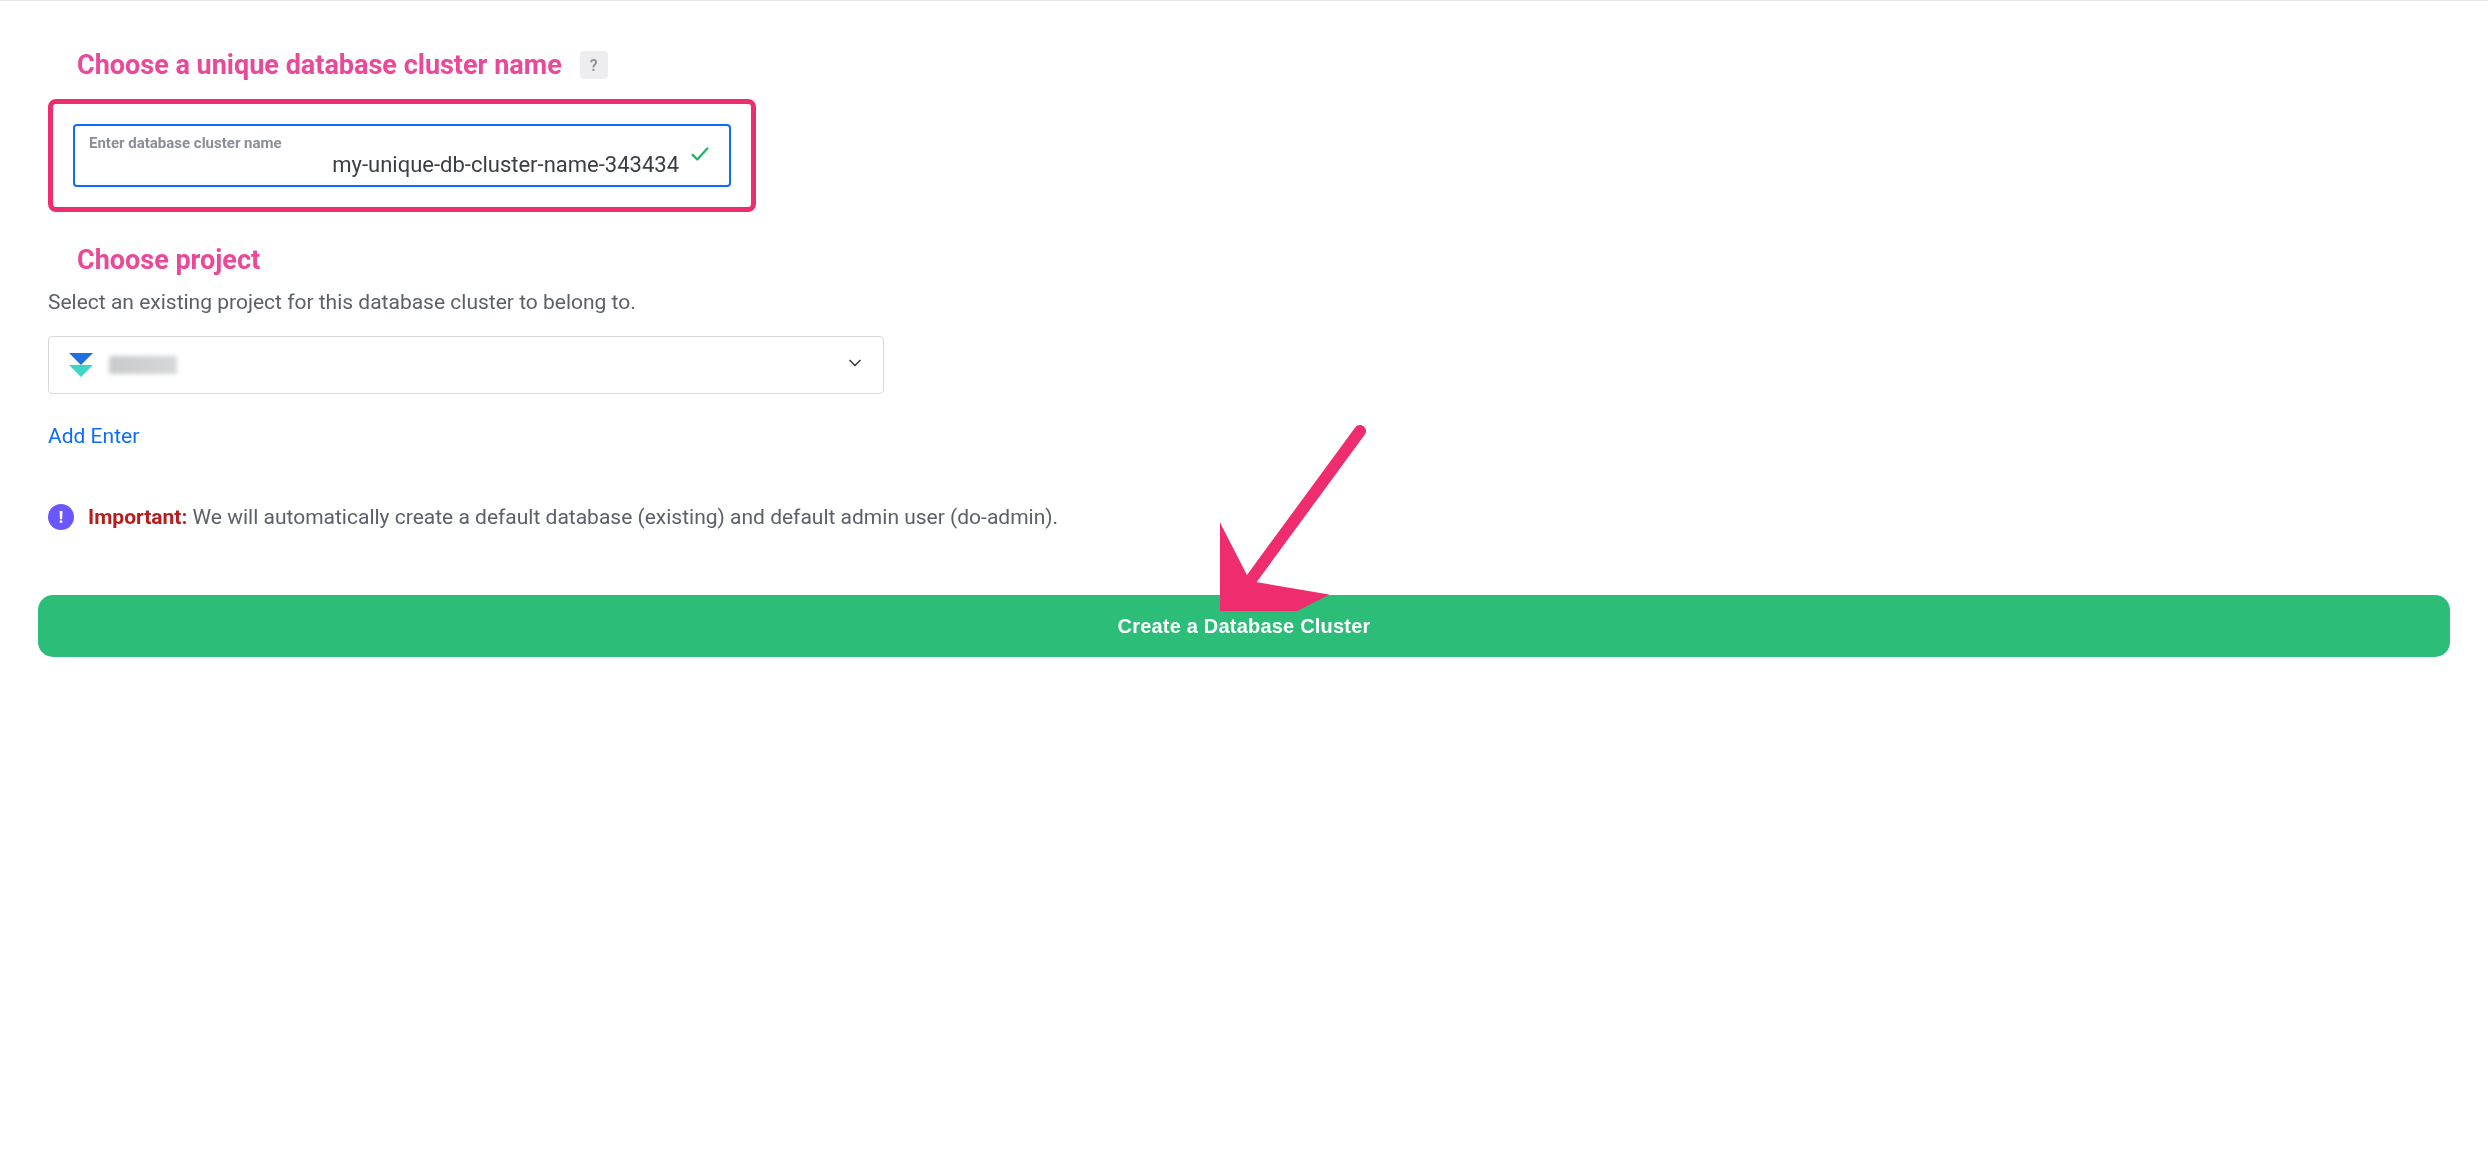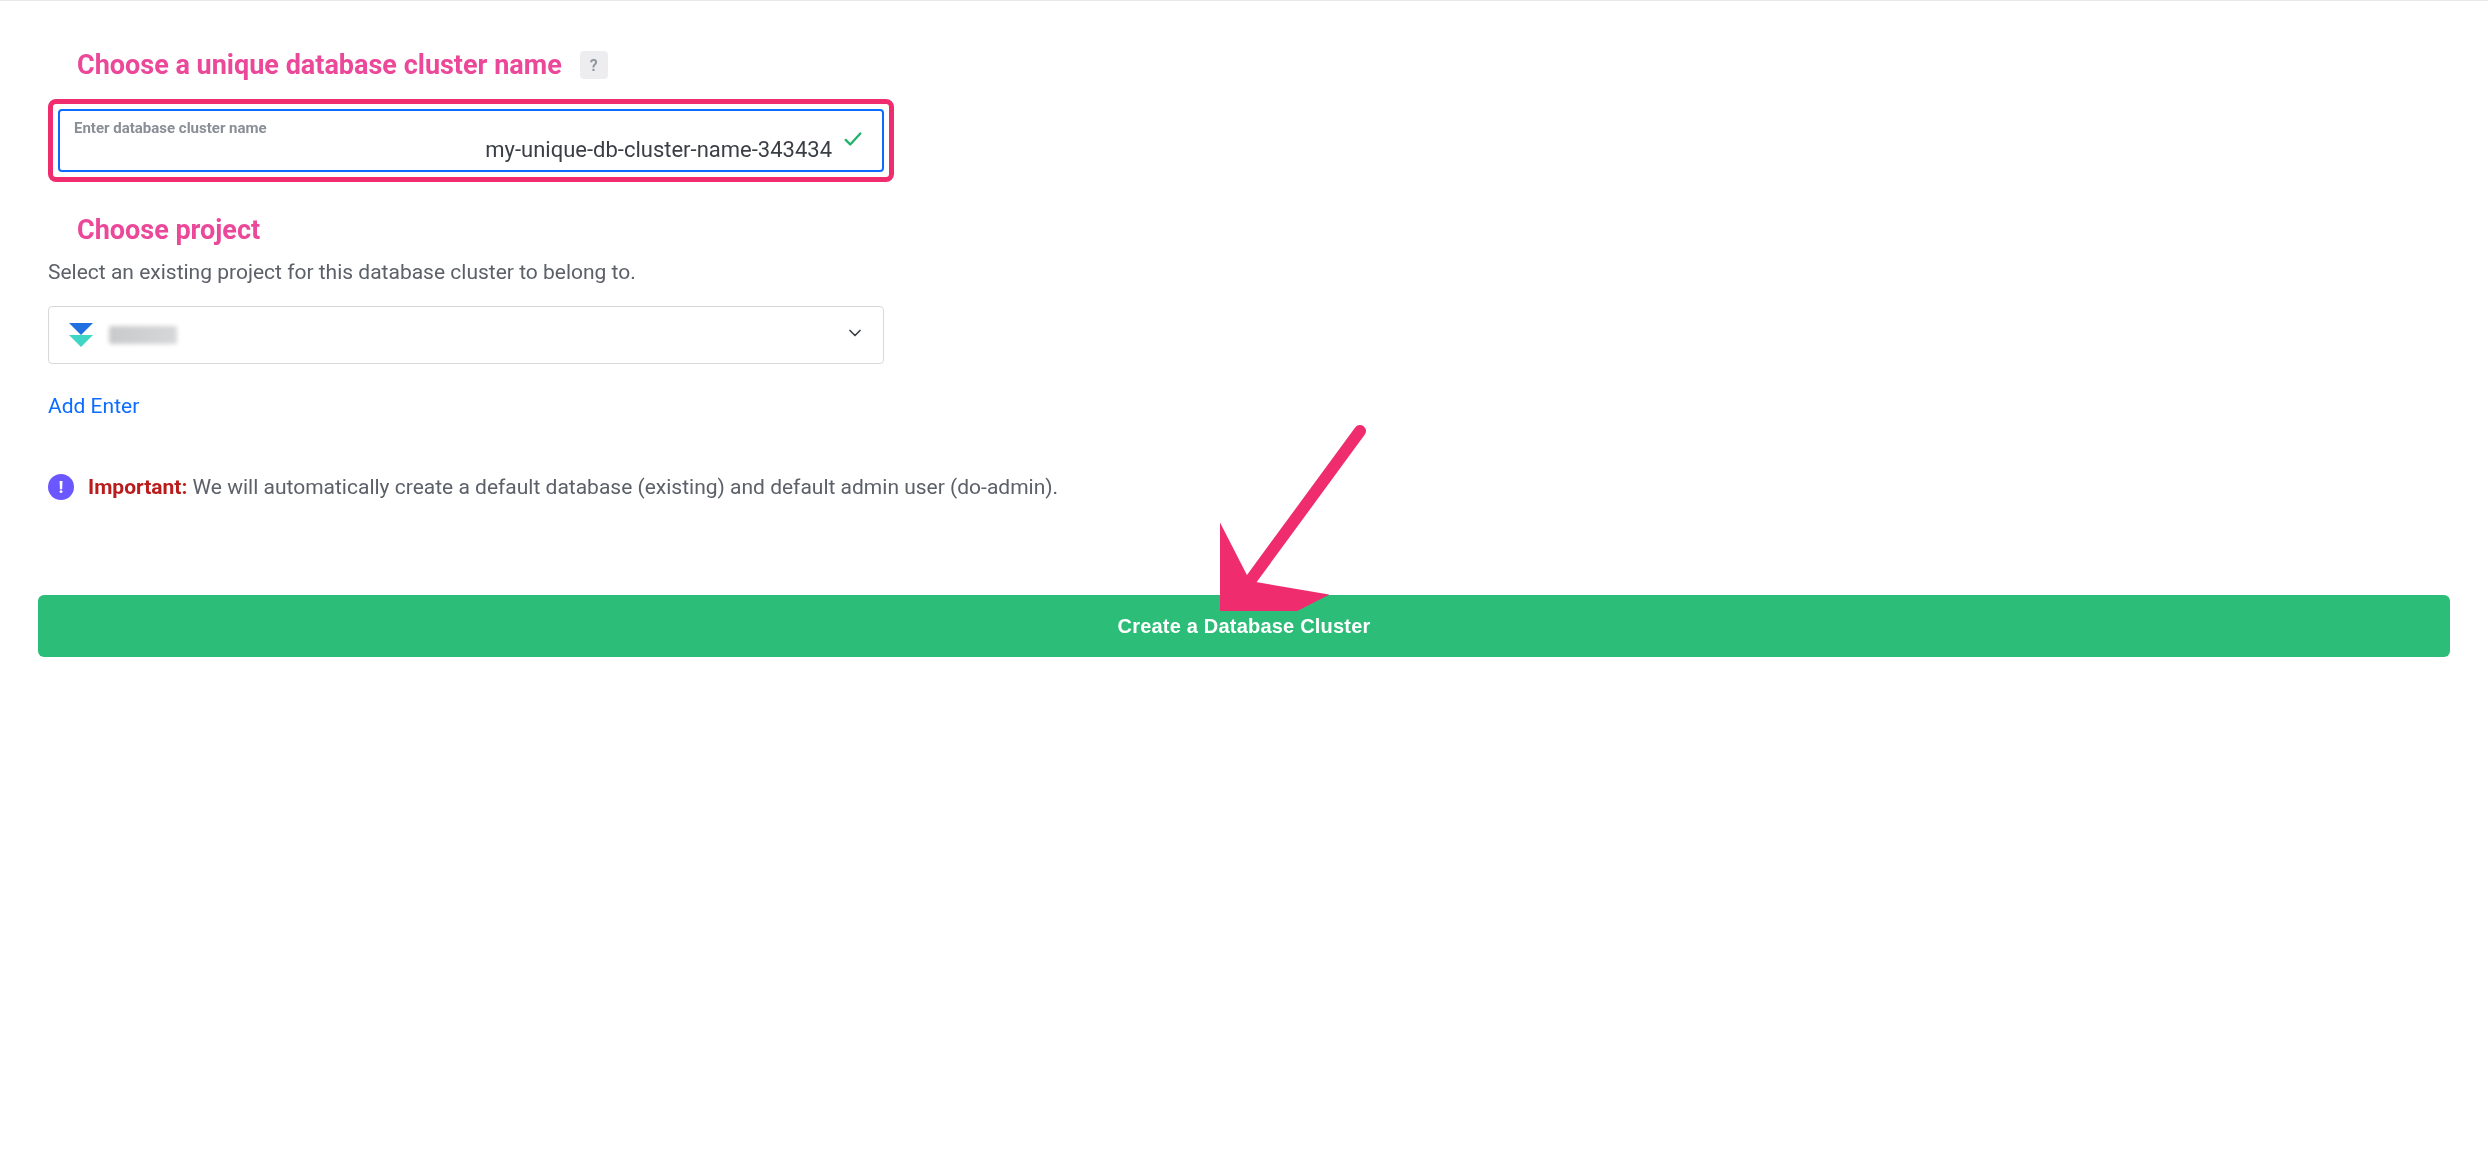--- a/index.html
+++ b/index.html
@@ -48,22 +48,22 @@
     font-weight: 600;
     cursor: pointer;
   }
 
   .name-section { margin-bottom: 30px; }
 
   .highlight-wrap {
     margin-top: 18px;
     border: 5px solid #ef2d6e;
     border-radius: 8px;
-    width: 846px;
-    padding: 5px;
+    width: 708px;
+    padding: 20px;
   }
 
   .name-input-box {
     border: 2px solid #0b6cff;
     border-radius: 4px;
     padding: 8px 50px 8px 14px;
     position: relative;
     background: #fff;
   }
   .name-input-box .float-label {
@@ -168,21 +168,21 @@
   }
 
   .create-btn {
     position: absolute;
     left: 38px;
     right: 38px;
     top: 594px;
     height: 62px;
     background: #2cbe78;
     border: none;
-    border-radius: 6px;
+    border-radius: 15px;
     color: #fff;
     font-size: 20px;
     font-weight: 700;
     cursor: pointer;
     letter-spacing: 0.2px;
   }
 
   .annotation-arrow {
     position: absolute;
     left: 1220px;

